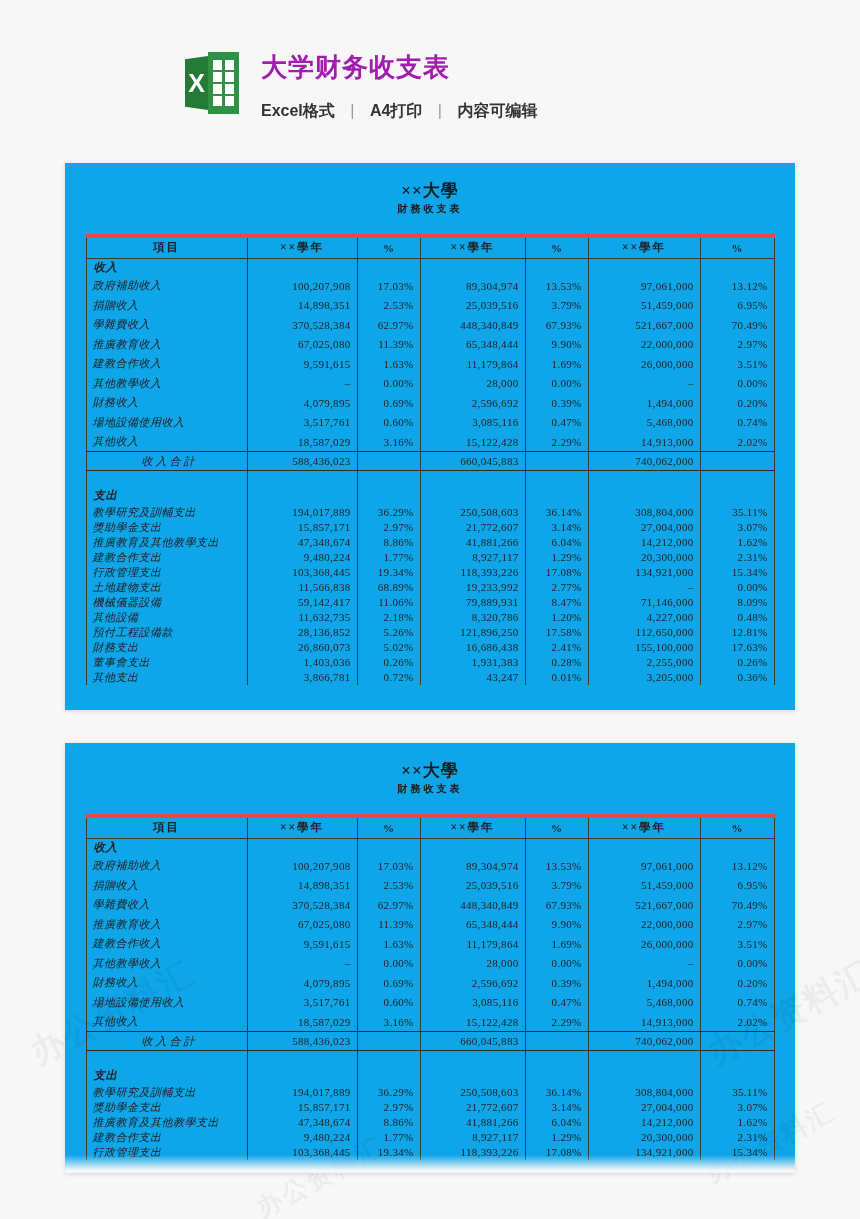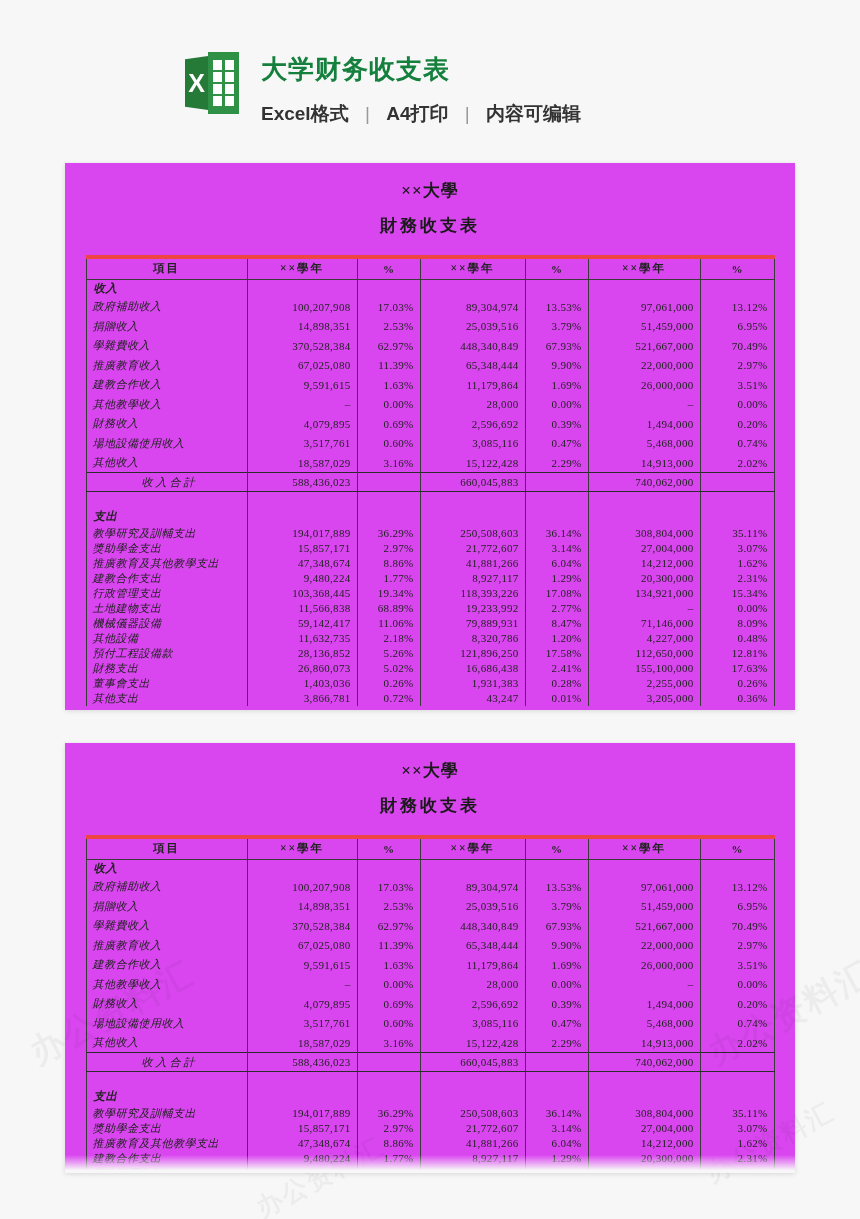--- a/index.html
+++ b/index.html
@@ -36,53 +36,53 @@
     background: #2f9145;
   }
   .xls-icon .grid {
     position: absolute; left: 28px; top: 8px; width: 21px; height: 46px;
     display: grid; grid-template-columns: 1fr 1fr; grid-template-rows: repeat(4, 1fr);
     gap: 2.5px;
   }
   .xls-icon .grid i { background: #ffffff; display: block; }
   .hdr-text { padding-top: 2px; }
   .hdr-title {
-    font-family: Liberation Sans, sans-serif;
-    font-size: 26px; font-weight: bold; color: #15803d; letter-spacing: 1px;
+    font-family: Liberation Mono, monospace;
+    font-size: 26px; font-weight: bold; color: #a21caf; letter-spacing: 1px;
     line-height: 30px;
   }
   .hdr-sub {
     margin-top: 17px;
     font-family: "Liberation Sans", sans-serif;
-    font-size: 19px; font-weight: bold; color: #333; white-space: nowrap;
+    font-size: 16px; font-weight: bold; color: #333; white-space: nowrap;
   }
   .hdr-sub .sep { color: #999; font-weight: normal; padding: 0 11px; }
 
   
   .card {
     position: absolute;
     left: 65px; width: 730px;
-    background: #d946ef;
+    background: #0ea5e9;
     box-shadow: 0 1px 5px rgba(0,0,0,0.13);
     overflow: hidden;
   }
   #card1 { top: 163px; height: 547px; }
   #card2 { top: 743px; height: 430px; }
 
   .doc-title {
     text-align: center;
     font-family: "Liberation Serif", serif;
     font-size: 17px; font-weight: bold; color: #1a1a1a;
     margin-top: 16px; letter-spacing: 1px;
   }
   .doc-subtitle {
     text-align: center;
     font-family: "Liberation Serif", serif;
-    font-size: 17px; font-weight: bold; color: #1a1a1a;
-    margin-top: 12px; letter-spacing: 3px;
+    font-size: 10px; font-weight: bold; color: #1a1a1a;
+    margin-top: 0; letter-spacing: 3px;
   }
 
   table.fin {
     border-collapse: collapse;
     margin: 18px auto 0 auto;
     width: 688px;
     table-layout: fixed;
     color: #222;
   }
   table.fin col.c-item { width: 161px; }

